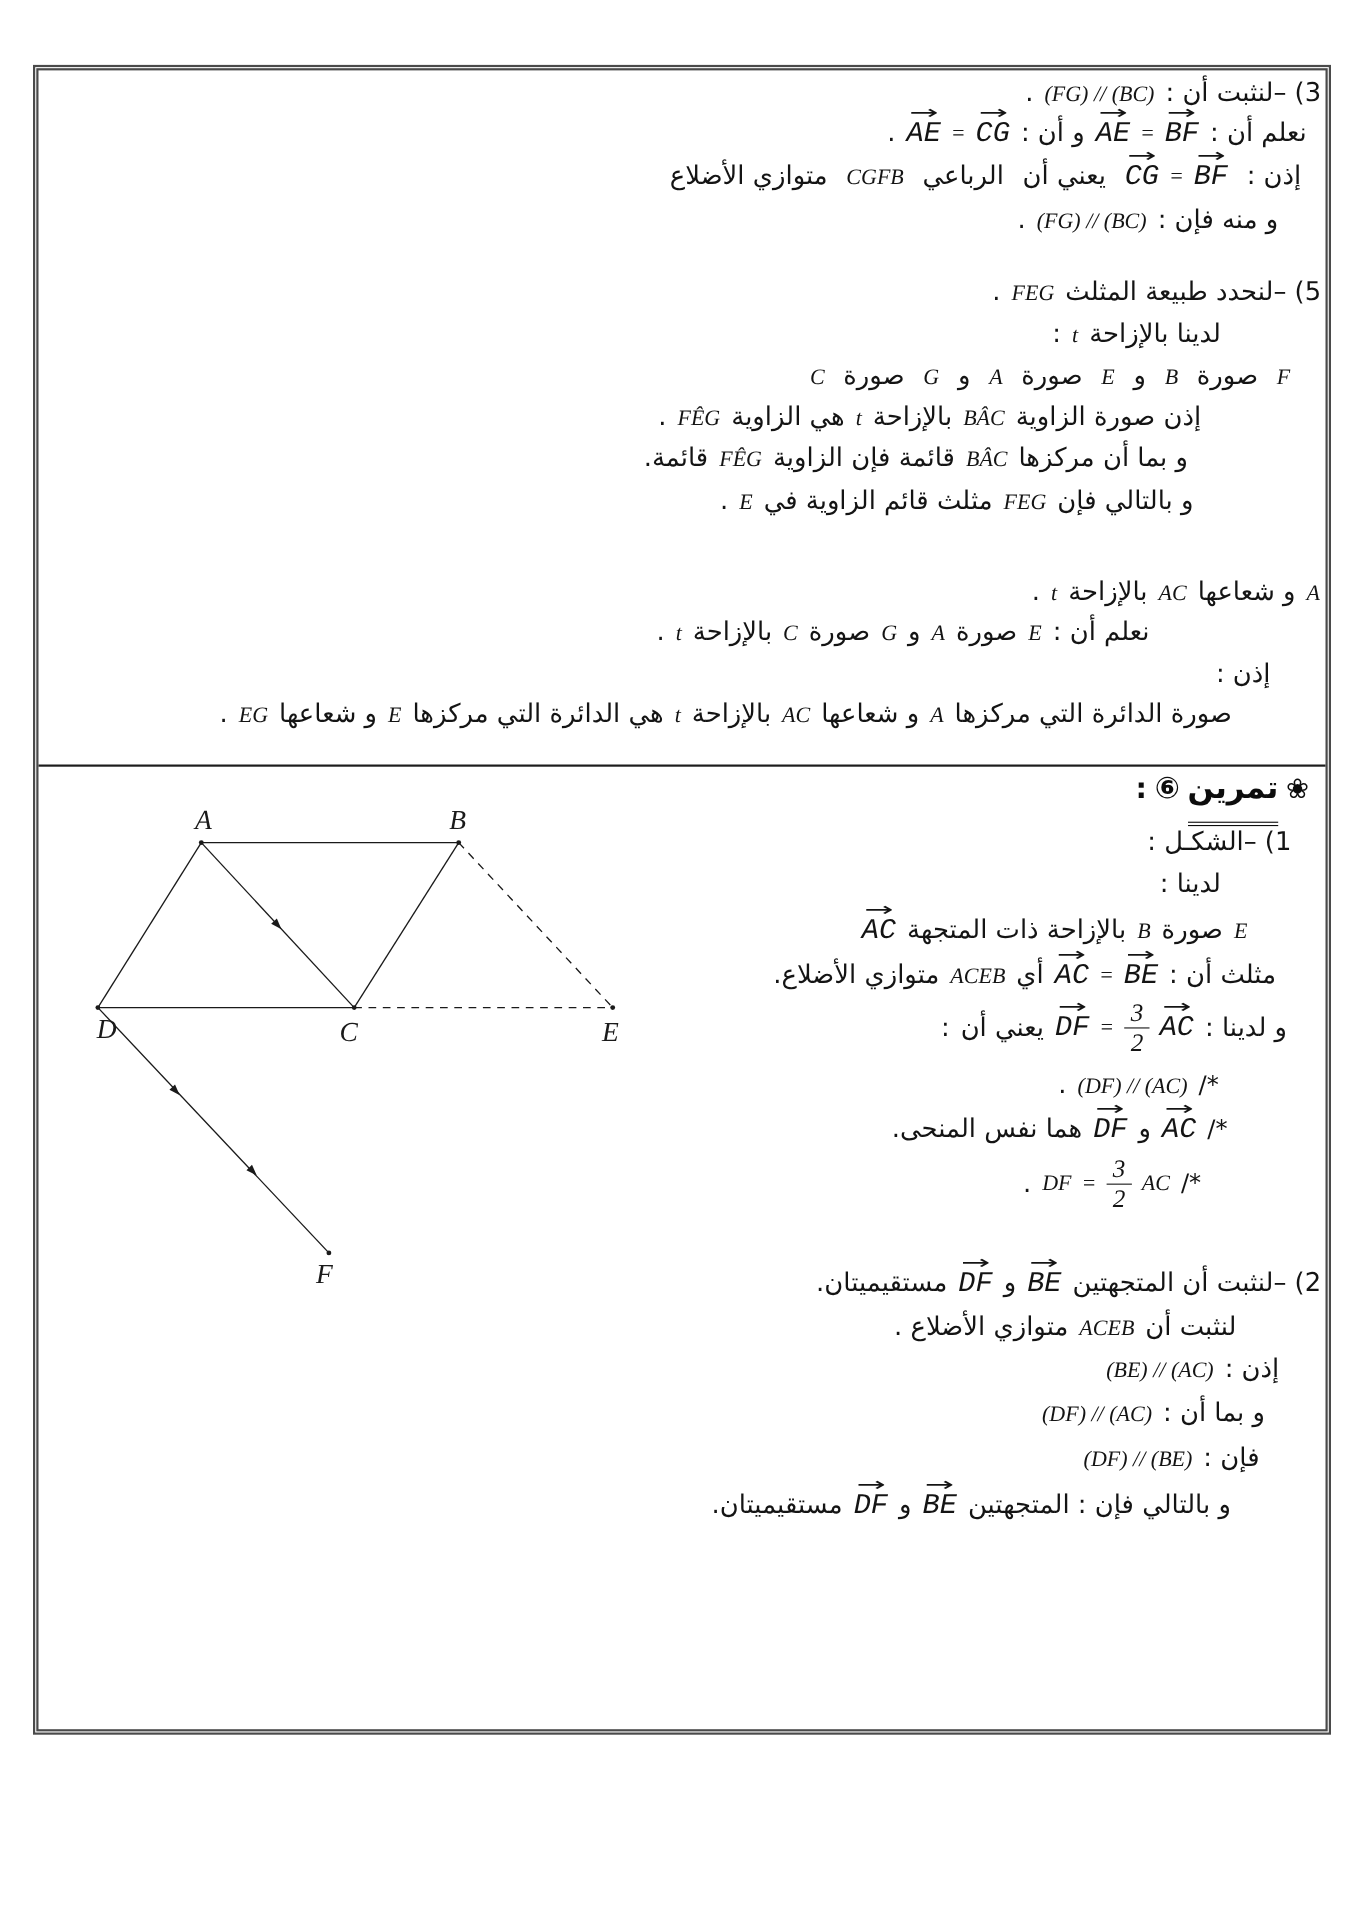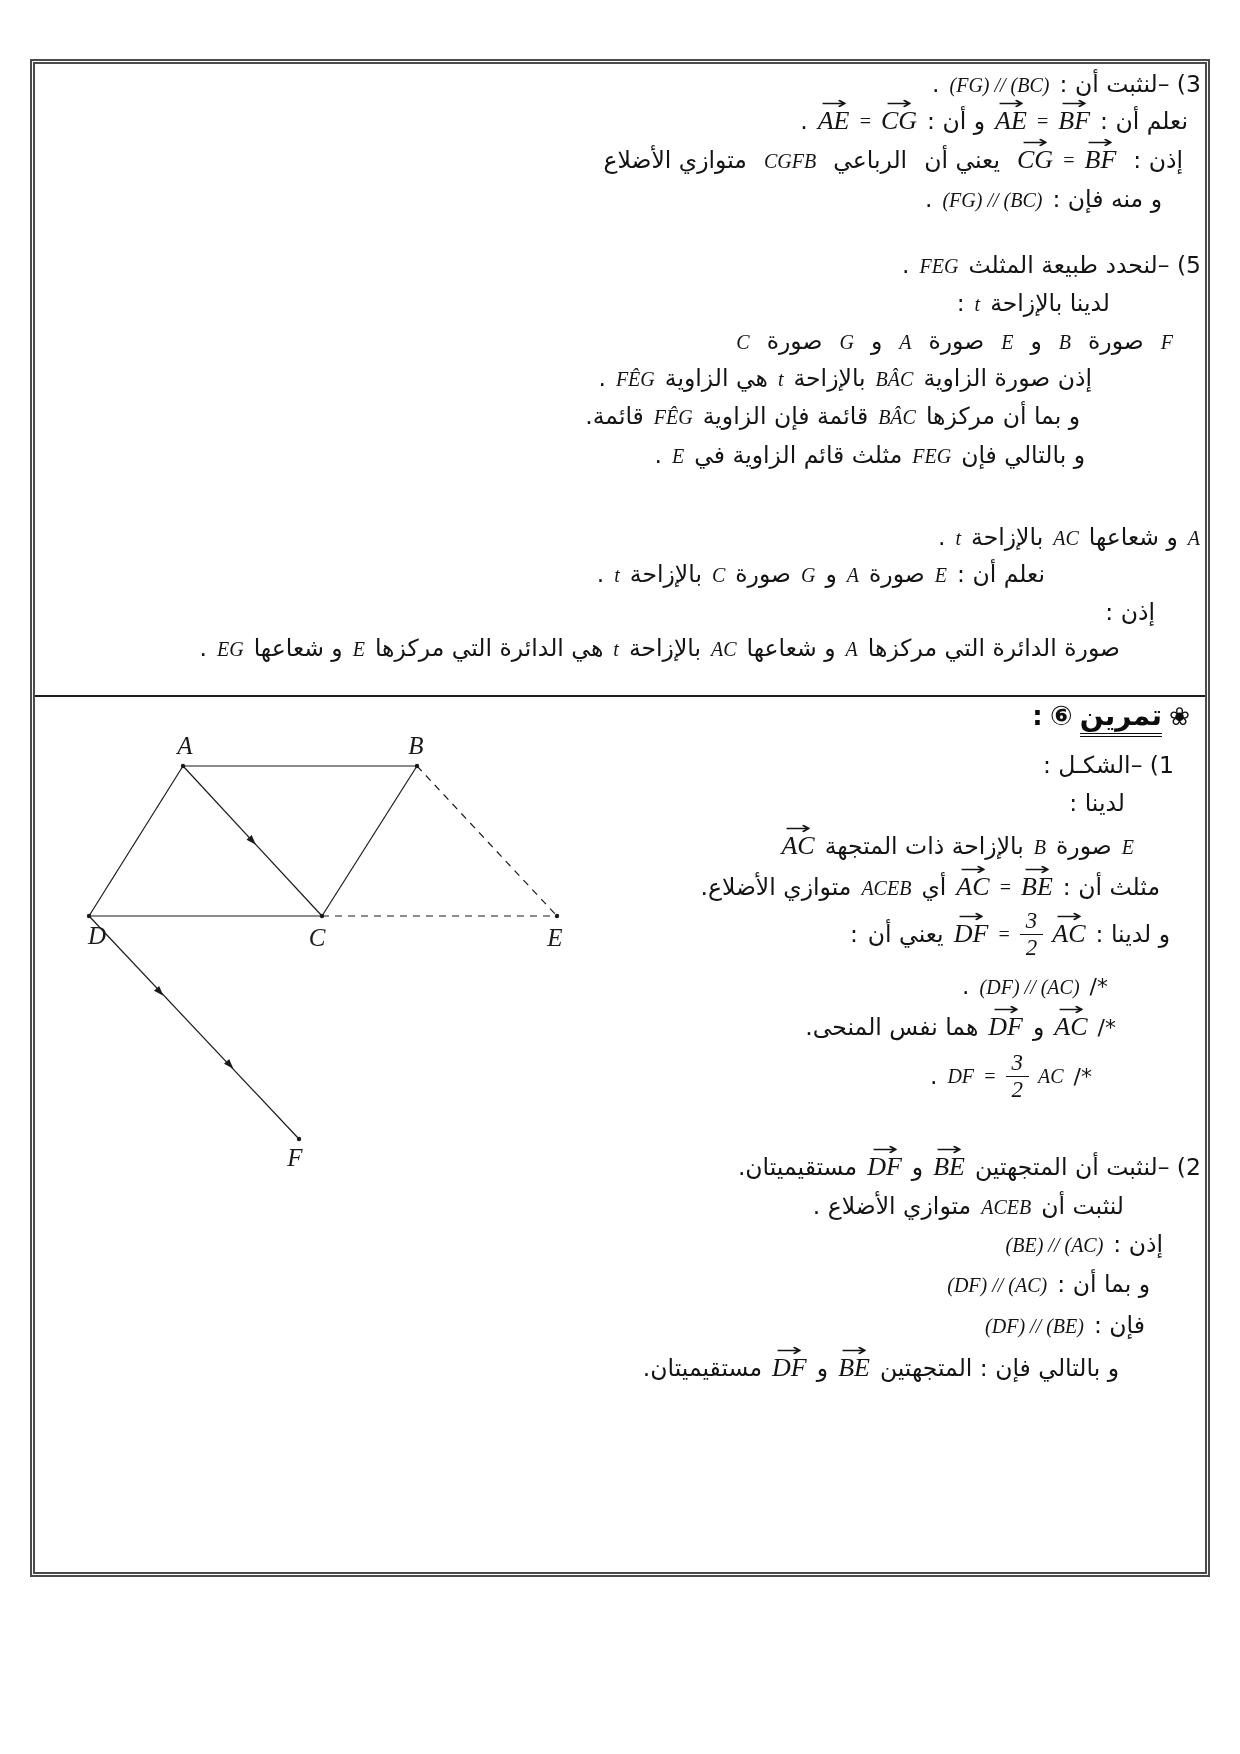--- a/index.html
+++ b/index.html
@@ -27,40 +27,40 @@
     font-family:"Liberation Serif", serif; font-style:italic; font-size:20px;
   }
   .m { direction:ltr; unicode-bidi:isolate; }
   .meq {
     display:inline-flex; direction:ltr; unicode-bidi:isolate;
     align-items:center; gap:9px;
     font-family:"Liberation Serif", serif; font-style:italic; font-size:26px;
   }
   .vec {
     position:relative; display:inline-block; direction:ltr; unicode-bidi:isolate;
-    font-family:Liberation Serif, serif; font-style:italic; font-size:26px;
+    font-family:Liberation Mono, monospace; font-style:italic; font-size:26px;
   }
   .vec::before {
     content:"→"; position:absolute; top:-0.72em; left:50%;
     transform:translateX(-50%) scaleX(1.8);
     font-size:0.68em; font-style:normal;
     font-family:"DejaVu Sans", sans-serif;
   }
   .frac { display:inline-flex; flex-direction:column; align-items:center;
           line-height:1.12; font-size:0.88em; }
   .fnum { border-bottom:1.8px solid #141414; padding:0 6px; }
   .fden { padding:0 6px; }
   .extitle {
     position:absolute; display:flex; direction:rtl; align-items:baseline;
     gap:7px; font-weight:bold; color:#0d0d0d;
   }
   .extitle .flower { font-size:25px; font-weight:normal; }
   .extitle .word {
     font-family:"DejaVu Sans", sans-serif; font-size:28px;
-    border-bottom:4px double #0d0d0d; padding-bottom:1px;
+    border-bottom:4px double #0d0d0d; padding-bottom:15px;
   }
   .extitle .num   { font-size:27px; }
   .extitle .colon { font-size:26px; }
   .fig { position:absolute; left:58px; top:698px; }
   .fig text {
     font-family:"Liberation Serif", serif; font-style:italic; font-size:25px;
     fill:#1a1a1a;
   }
 </style>
 </head>
@@ -232,21 +232,21 @@
   <text x="358" y="56" text-anchor="middle">B</text>
   <text x="39" y="246" text-anchor="middle">D</text>
   <text x="259" y="248" text-anchor="middle">C</text>
   <text x="497" y="248" text-anchor="middle">E</text>
   <text x="237" y="468" text-anchor="middle">F</text>
 </svg>
 
 <div class="tl" style="top:751px; right:66px;">
   <span class="ar">1) –الشكـل :</span>
 </div>
-<div class="tl" style="top:789px; right:115px;text-align:right;">
+<div class="tl" style="top:789px; right:130px;text-align:right;">
   <span class="ar">لدينا :</span>
 </div>
 <div class="tl" style="top:831px; right:106px;">
   <span class="m">E</span>
   <span class="ar">صورة</span>
   <span class="m">B</span>
   <span class="ar">بالإزاحة ذات المتجهة</span>
   <span class="vec">AC</span>
 </div>
 <div class="tl" style="top:872px; right:80px;">

